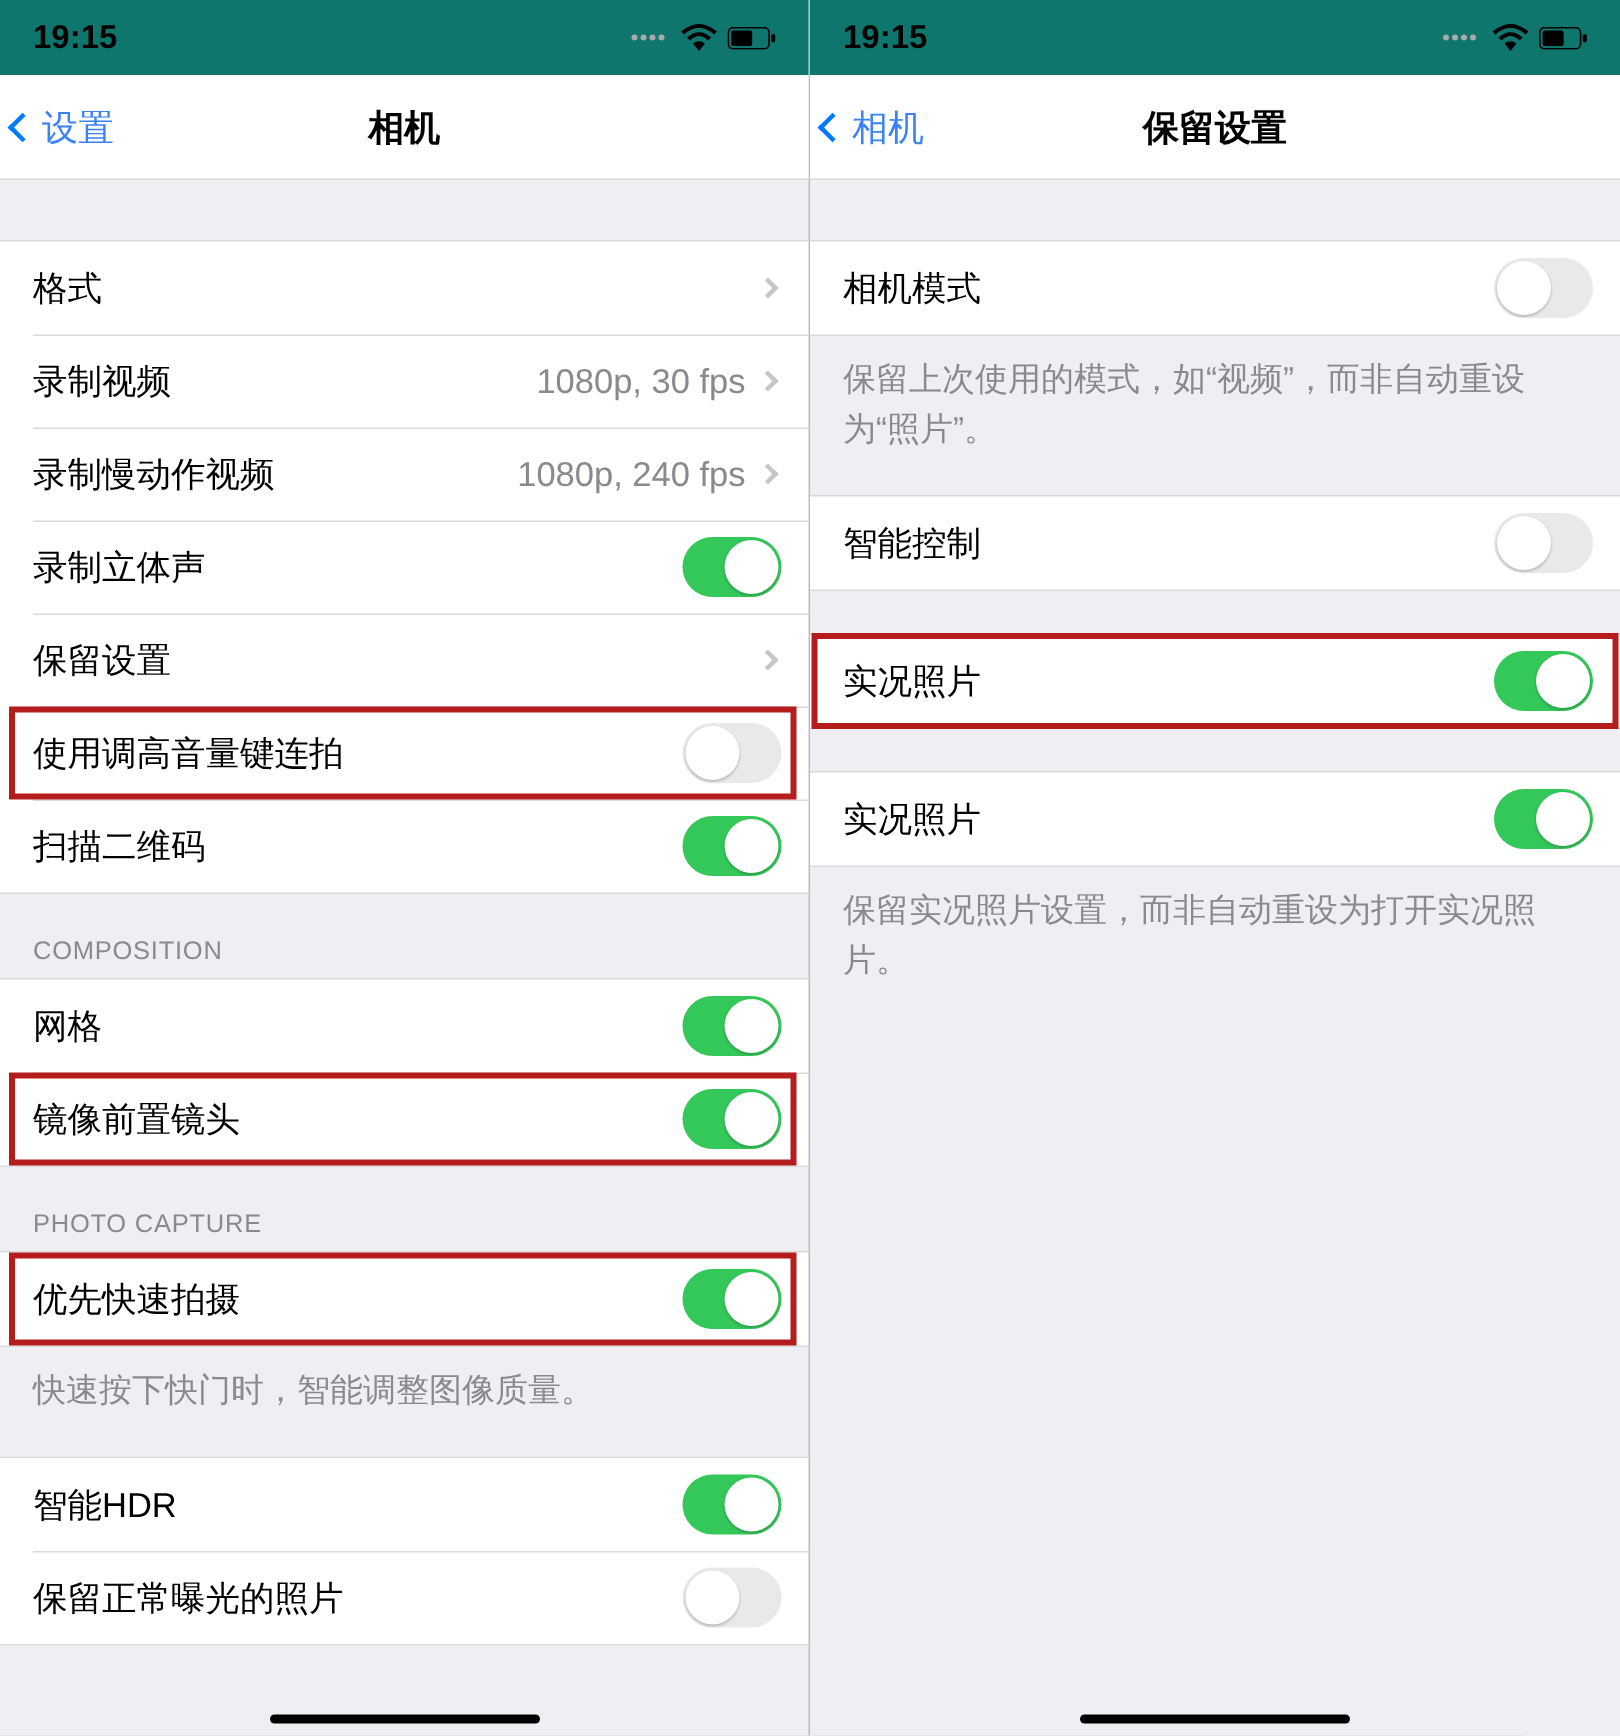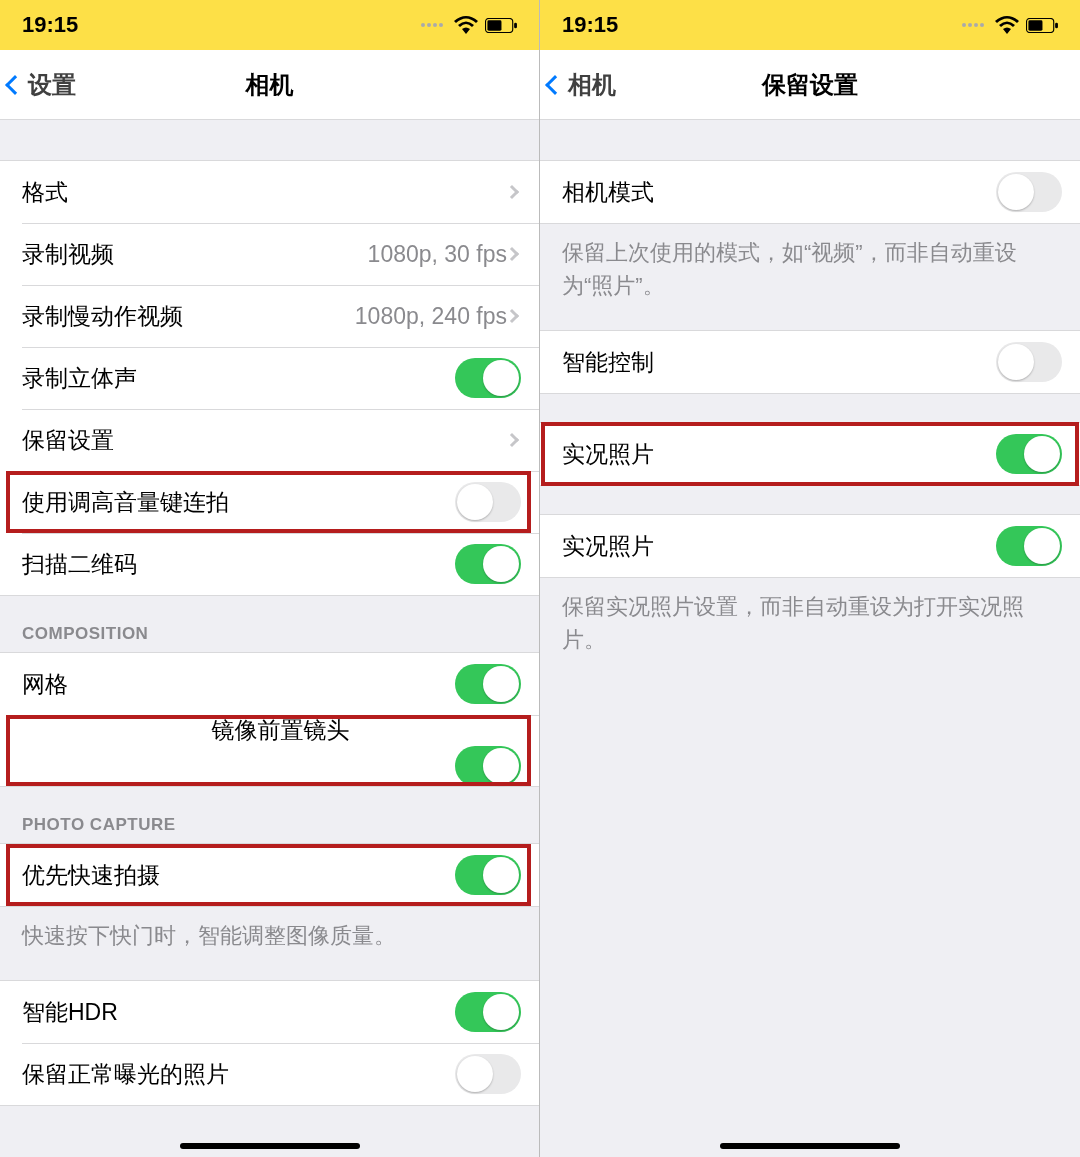--- a/index.html
+++ b/index.html
@@ -24,21 +24,21 @@
     position: relative;
     display: flex;
     flex-direction: column;
     border-right: 1px solid #bbb;
   }
   .screen:last-child { border-right: none; }
 
   
   .statusbar {
     height: 50px;
-    background: #fde047;
+    background: #0f766e;
     display: flex;
     align-items: center;
     justify-content: space-between;
     padding: 0 22px;
     font-size: 22px;
     font-weight: 600;
   }
   .status-time { font-weight: 700; }
   .status-icons { display: flex; align-items: center; gap: 7px; }
   .dots { display:flex; gap:2px; margin-right:4px; }
@@ -51,25 +51,24 @@
     height: 70px;
     background: #fff;
     border-bottom: 1px solid #d9d9db;
     position: relative;
     display: flex;
     align-items: center;
   }
   .nav-back {
     display: flex;
     align-items: center;
-    color: #404040;
+    color: #3b82f6;
     font-size: 24px;
     padding-left: 8px;
     gap: 2px;
-    font-weight: bold;
   }
   .nav-back .chevron-left {
     width: 14px; height: 14px;
     border-left: 3px solid #007aff;
     border-bottom: 3px solid #007aff;
     transform: rotate(45deg);
     margin-right: 4px;
   }
   .nav-title {
     position: absolute;
@@ -90,21 +89,20 @@
     border-top: 1px solid #d9d9db;
     border-bottom: 1px solid #d9d9db;
     margin-top: 28px;
   }
   .group:first-child { margin-top: 40px; }
   .group-header {
     font-size: 17px;
     color: #8a8a8e;
     letter-spacing: 0.5px;
     padding: 28px 22px 8px;
-    font-weight: bold;
   }
   .group-header + .group { margin-top: 0; }
   .row {
     min-height: 62px;
     display: flex;
     align-items: center;
     padding-left: 22px;
     position: relative;
   }
   .row + .row::before {
@@ -117,20 +115,21 @@
   .row-label {
     font-size: 23px;
     color: #000;
     flex: 0 0 auto;
   }
   .row-right {
     margin-left: auto;
     display: flex;
     align-items: center;
     padding-right: 18px;
+    gap: 10px;
   }
   .row-value {
     font-size: 23px;
     color: #8a8a8e;
   }
   .chevron-right-icon {
     width: 10px; height: 10px;
     border-top: 3px solid #c6c6c9;
     border-right: 3px solid #c6c6c9;
     transform: rotate(45deg);
@@ -278,21 +277,21 @@
       <div class="group-header">COMPOSITION</div>
       <div class="group">
         <div class="row">
           <span class="row-label">网格</span>
           <div class="row-right">
             <div class="switch on">
                 <div class="knob"></div>
               </div>
           </div>
         </div>
-        <div class="row" style="position:relative;flex-direction:column;">
+        <div class="row" style="position:relative;">
           <span class="row-label">镜像前置镜头</span>
           <div class="row-right">
             <div class="switch on">
                 <div class="knob"></div>
               </div>
           </div>
           <div class="highlight-box" style="left:6px;right:8px;top:0;bottom:0;"></div>
         </div>
       </div>
 

